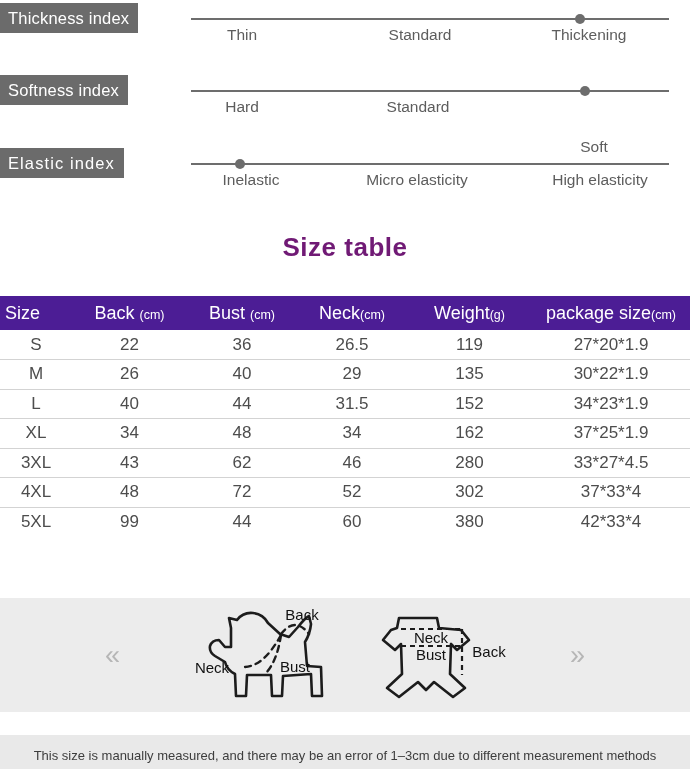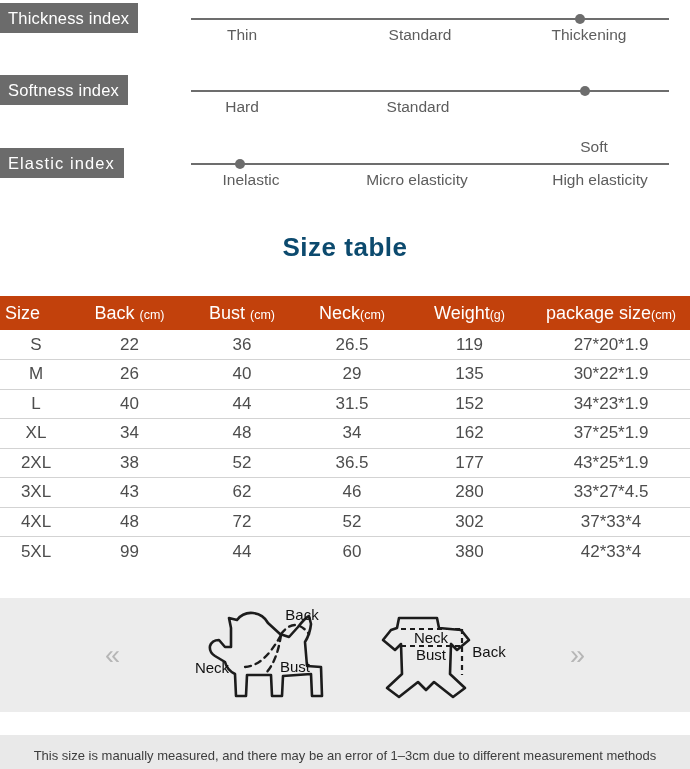--- a/index.html
+++ b/index.html
@@ -79,35 +79,35 @@
 
   
   .table-title {
     position: absolute;
     top: 232px;
     left: 0;
     width: 690px;
     text-align: center;
     font-size: 26px;
     font-weight: bold;
-    color: #0c4a6e;
+    color: #701a75;
     letter-spacing: 0.5px;
   }
 
   
   .size-table {
     position: absolute;
     top: 296px;
     left: 0;
     width: 690px;
     border-collapse: collapse;
     table-layout: fixed;
   }
   .size-table thead th {
-    background: #c2410c;
+    background: #4c1d95;
     color: #ffffff;
     font-size: 18px;
     font-weight: normal;
     height: 34px;
     text-align: center;
     vertical-align: middle;
     white-space: nowrap;
   }
   .size-table thead th.col-size { text-align: left; padding-left: 5px; }
   .unit { font-size: 12.5px; }
@@ -262,28 +262,20 @@
     </tr>
     <tr>
       <td>XL</td>
       <td>34</td>
       <td>48</td>
       <td>34</td>
       <td>162</td>
       <td>37*25*1.9</td>
     </tr>
     <tr>
-      <td>2XL</td>
-      <td>38</td>
-      <td>52</td>
-      <td>36.5</td>
-      <td>177</td>
-      <td>43*25*1.9</td>
-    </tr>
-    <tr>
       <td>3XL</td>
       <td>43</td>
       <td>62</td>
       <td>46</td>
       <td>280</td>
       <td>33*27*4.5</td>
     </tr>
     <tr>
       <td>4XL</td>
       <td>48</td>

